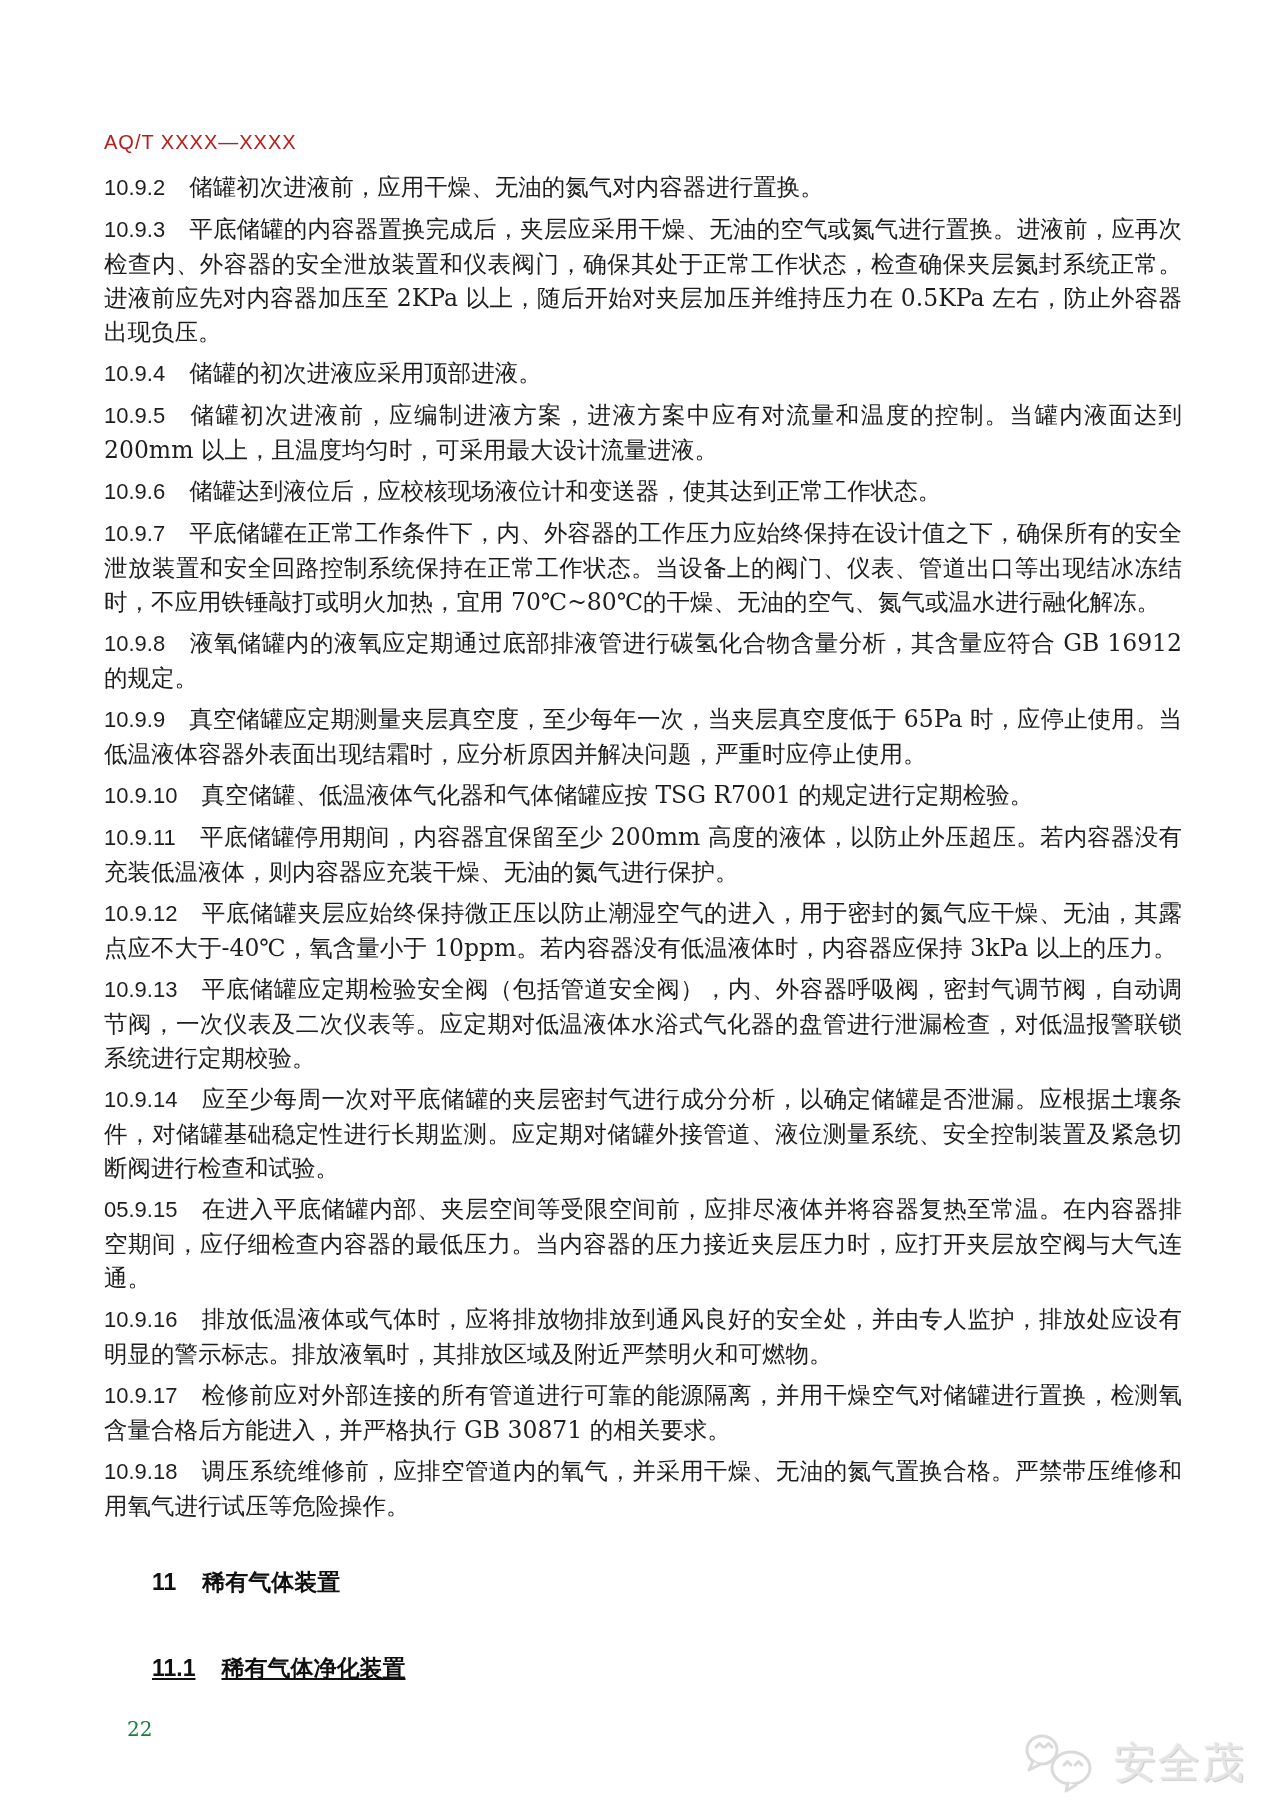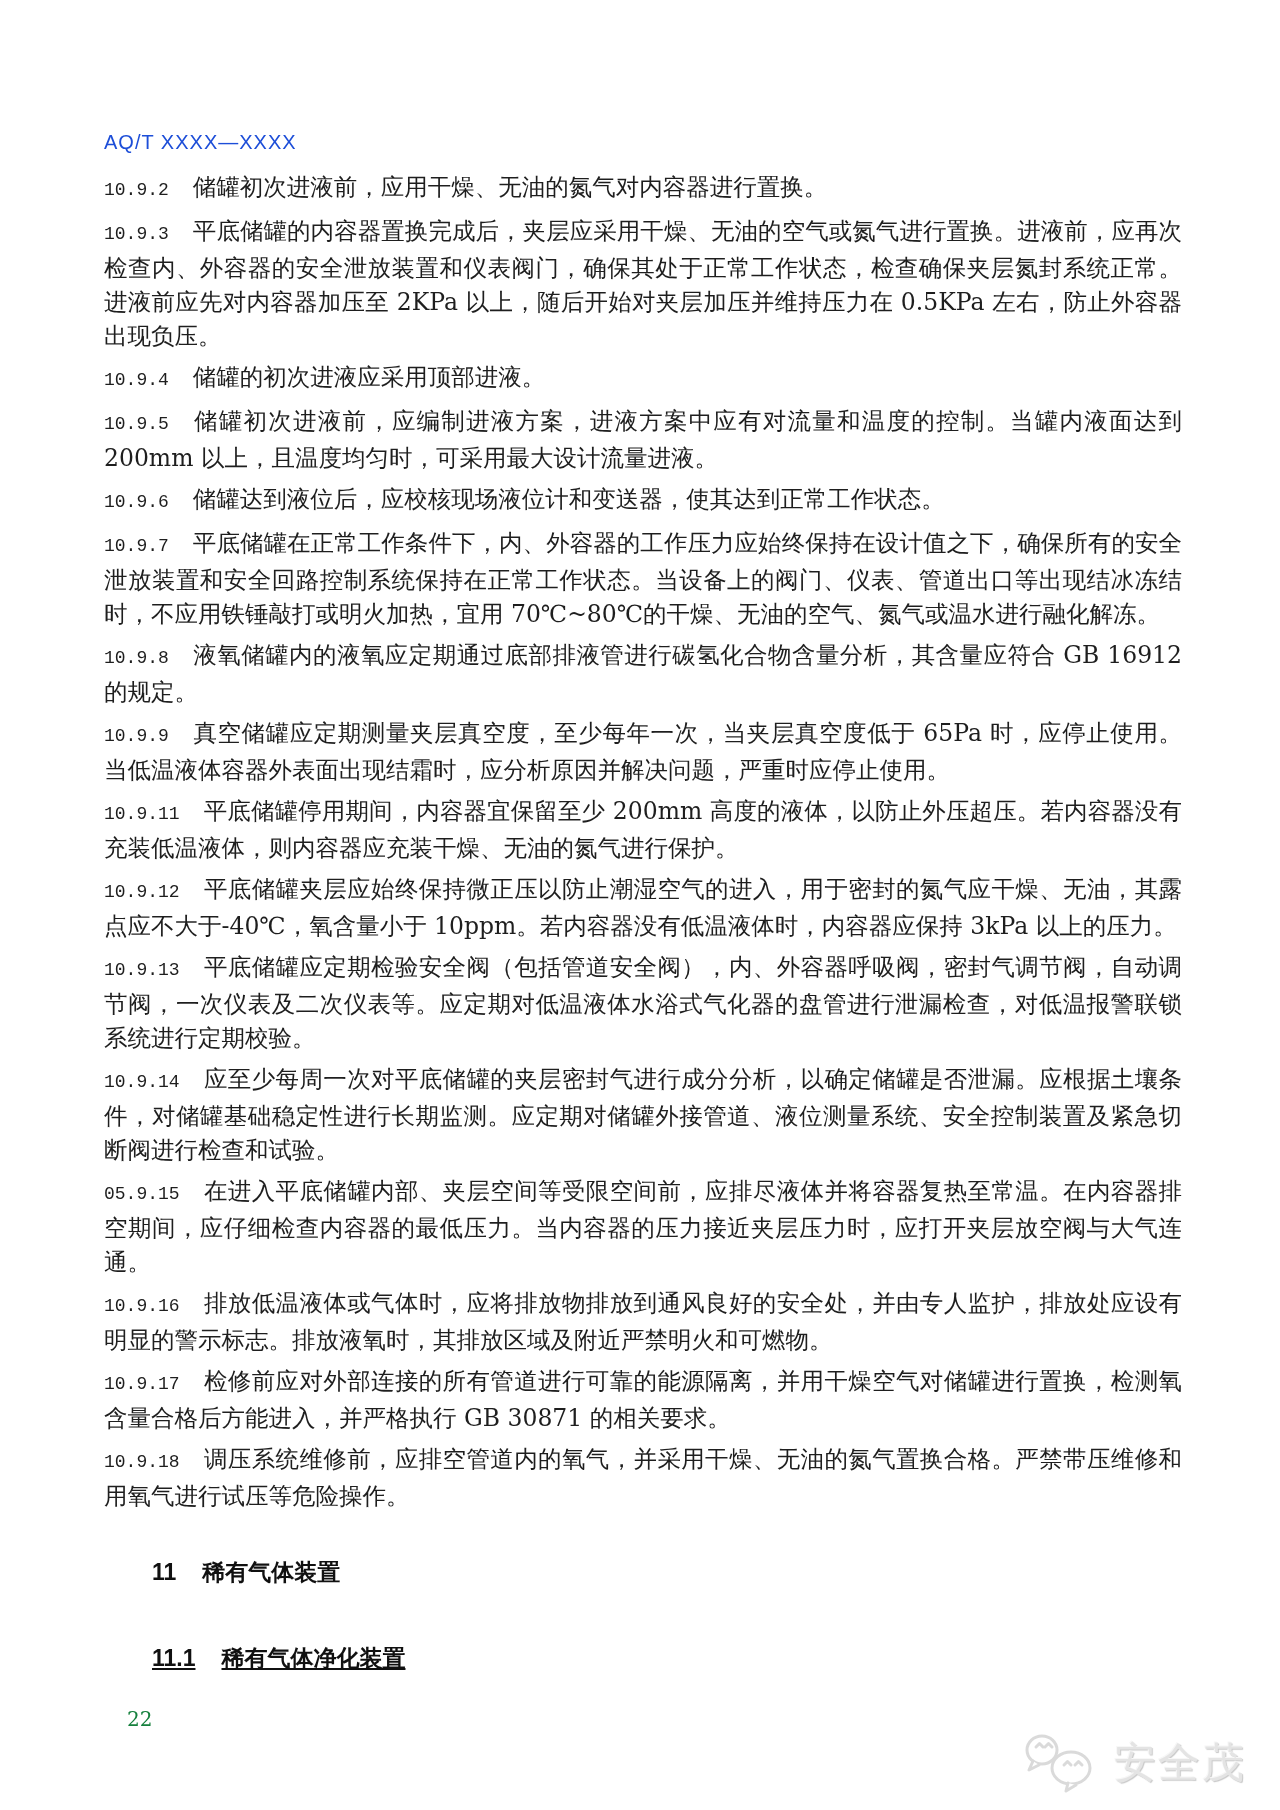--- a/index.html
+++ b/index.html
@@ -8,34 +8,34 @@
     width:1280px; height:1810px;
     margin:0 auto;
     background:#ffffff;
     overflow:hidden;
     font-family:"DejaVu Serif","Liberation Serif",serif;
     color:#1e1e1e;
   }
   .doc-header {
     position:absolute; left:104px; top:131px;
     font-family:"Liberation Sans","DejaVu Sans",sans-serif;
-    font-size:20px; letter-spacing:1px; color:#1d4ed8;
+    font-size:20px; letter-spacing:1px; color:#b91c1c;
   }
   .content {
     position:absolute; left:104px; top:170px; width:1078px;
   }
   p.clause {
     margin:0 0 7px 0;
     font-size:23.5px; line-height:34px;
     text-align:justify;
     text-justify:inter-ideograph;
   }
   p.clause .num {
-    font-family:Liberation Mono, monospace;
-    font-size:18px;
+    font-family:Liberation Sans, sans-serif;
+    font-size:22px;
     padding-right:24px;
     white-space:nowrap;
   }
   .sec {
     font-family:"Liberation Sans","DejaVu Sans",sans-serif;
     font-weight:bold;
     font-size:23px; color:#101010;
     line-height:30px;
     margin-left:48px;
   }
@@ -79,20 +79,21 @@
     <p class="clause"><span class="num">10.9.5</span><span>储罐初次进液前，应编制进液方案，进液方案中应有对流量和温度的控制。当罐内液面达到 200mm 以上，且温度均匀时，可采用最大设计流量进液。</span></p>
 
     <p class="clause"><span class="num">10.9.6</span><span>储罐达到液位后，应校核现场液位计和变送器，使其达到正常工作状态。</span></p>
 
     <p class="clause"><span class="num">10.9.7</span><span>平底储罐在正常工作条件下，内、外容器的工作压力应始终保持在设计值之下，确保所有的安全泄放装置和安全回路控制系统保持在正常工作状态。当设备上的阀门、仪表、管道出口等出现结冰冻结时，不应用铁锤敲打或明火加热，宜用 70℃~80℃的干燥、无油的空气、氮气或温水进行融化解冻。</span></p>
 
     <p class="clause"><span class="num">10.9.8</span><span>液氧储罐内的液氧应定期通过底部排液管进行碳氢化合物含量分析，其含量应符合 GB 16912 的规定。</span></p>
 
     <p class="clause"><span class="num">10.9.9</span><span>真空储罐应定期测量夹层真空度，至少每年一次，当夹层真空度低于 65Pa 时，应停止使用。当低温液体容器外表面出现结霜时，应分析原因并解决问题，严重时应停止使用。</span></p>
 
+    <p class="clause"><span class="num">10.9.10</span><span>真空储罐、低温液体气化器和气体储罐应按 TSG R7001 的规定进行定期检验。</span></p>
 
     <p class="clause"><span class="num">10.9.11</span><span>平底储罐停用期间，内容器宜保留至少 200mm 高度的液体，以防止外压超压。若内容器没有充装低温液体，则内容器应充装干燥、无油的氮气进行保护。</span></p>
 
     <p class="clause"><span class="num">10.9.12</span><span>平底储罐夹层应始终保持微正压以防止潮湿空气的进入，用于密封的氮气应干燥、无油，其露点应不大于-40℃，氧含量小于 10ppm。若内容器没有低温液体时，内容器应保持 3kPa 以上的压力。</span></p>
 
     <p class="clause"><span class="num">10.9.13</span><span>平底储罐应定期检验安全阀（包括管道安全阀），内、外容器呼吸阀，密封气调节阀，自动调节阀，一次仪表及二次仪表等。应定期对低温液体水浴式气化器的盘管进行泄漏检查，对低温报警联锁系统进行定期校验。</span></p>
 
     <p class="clause"><span class="num">10.9.14</span><span>应至少每周一次对平底储罐的夹层密封气进行成分分析，以确定储罐是否泄漏。应根据土壤条件，对储罐基础稳定性进行长期监测。应定期对储罐外接管道、液位测量系统、安全控制装置及紧急切断阀进行检查和试验。</span></p>
 
     <p class="clause"><span class="num">05.9.15</span><span>在进入平底储罐内部、夹层空间等受限空间前，应排尽液体并将容器复热至常温。在内容器排空期间，应仔细检查内容器的最低压力。当内容器的压力接近夹层压力时，应打开夹层放空阀与大气连通。</span></p>

